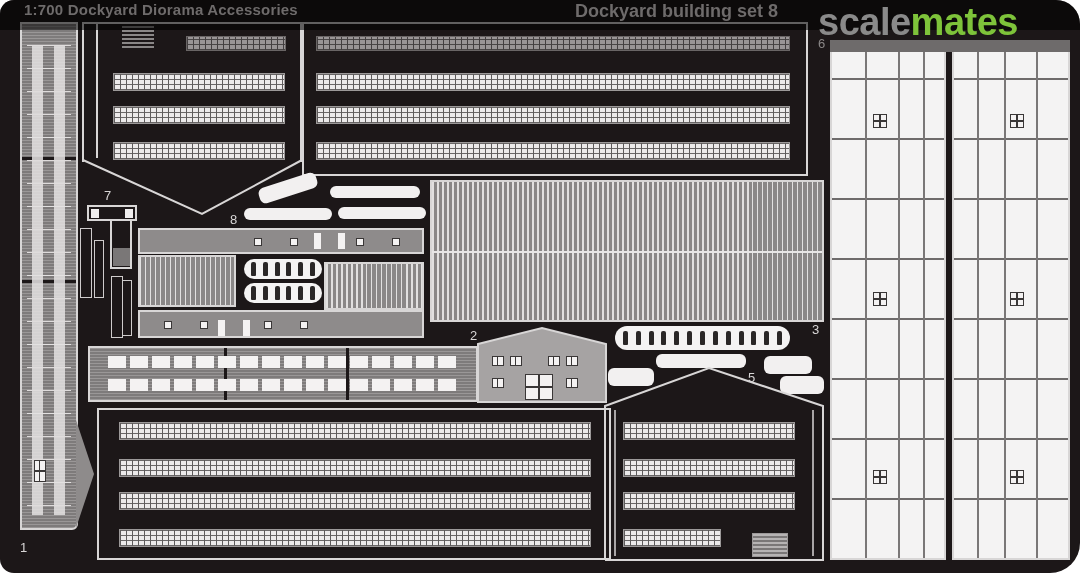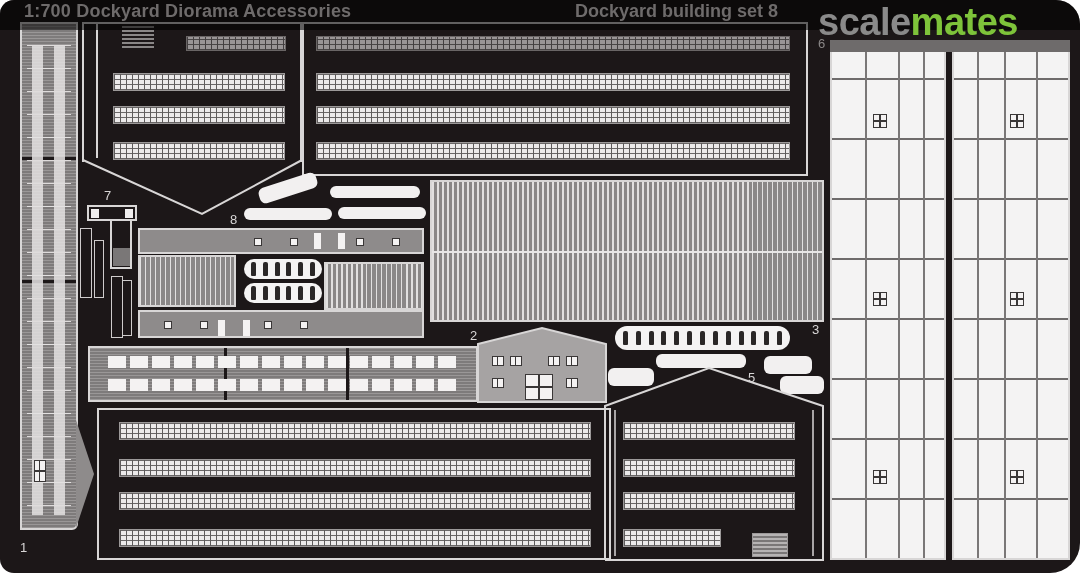--- a/index.html
+++ b/index.html
@@ -15,21 +15,21 @@
       repeating-linear-gradient(90deg,#5e5b5b 0 1px,transparent 1px 6px),
       repeating-linear-gradient(0deg,#6a6767 0 1px,transparent 1px 5px),
       #eceaea;
     border:1.5px solid #9c9999;}
   .win{background:
       linear-gradient(90deg,transparent 45%,#3a3737 45% 55%,transparent 55%),
       linear-gradient(0deg,transparent 45%,#3a3737 45% 55%,transparent 55%),
       #f4f2f2;border:1px solid #3a3737;}
   .sep-dark{background:#1c1718;}
   .header-band{position:absolute;left:0;top:0;width:1080px;height:30px;background:rgba(0,0,0,0.55);}
-  .title-left{position:absolute;left:24px;top:1px;font-size:18px;font-weight:bold;color:#6e6b6b;letter-spacing:0.2px;}
+  .title-left{position:absolute;left:24px;top:1px;font-size:15px;font-weight:bold;color:#6e6b6b;letter-spacing:0.2px;}
   .title-right{position:absolute;left:575px;top:1px;font-size:18px;font-weight:bold;color:#6e6b6b;}
   .brand{position:absolute;left:796px;top:2px;font-size:38px;font-weight:bold;letter-spacing:-0.5px;line-height:40px;margin-left:22px;}
   .brand .a{color:#8a8a8a;}
   .brand .b{color:#7ec33a;}
   .label{position:absolute;color:#d8d6d6;font-size:13px;}
   .panel-white{background:#f4f3f3;}
   .figures{background:#f4f3f3;border-radius:12px;display:flex;align-items:center;justify-content:space-around;padding:0 4px;box-sizing:border-box;}
   .fig{width:5px;height:14px;background:#2a2727;border-radius:2px 2px 1px 1px;}
   .bar-part{background:#f2f0f0;border-radius:6px;}
 </style>

